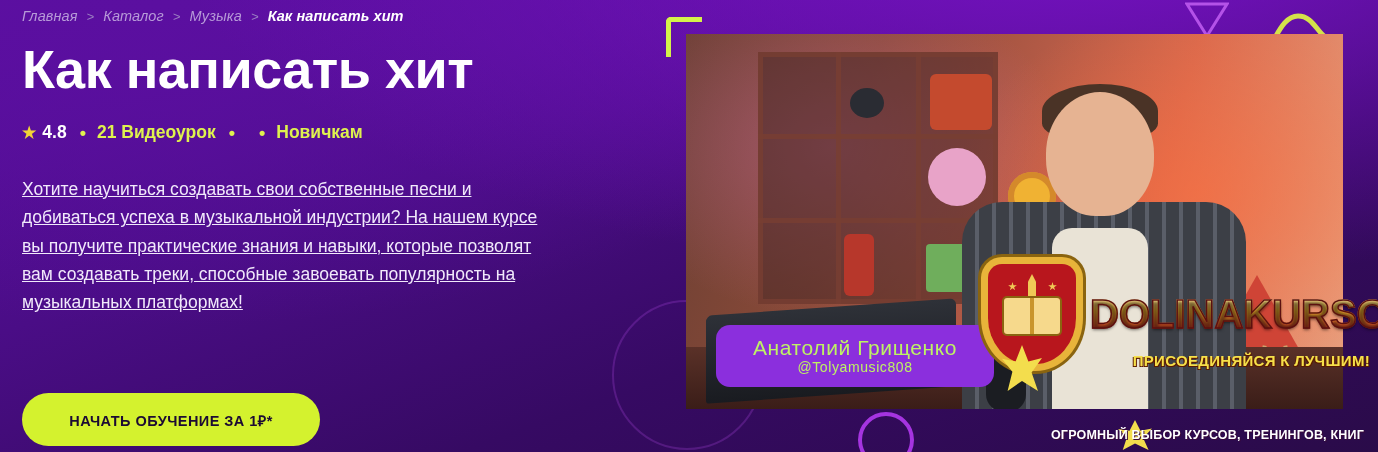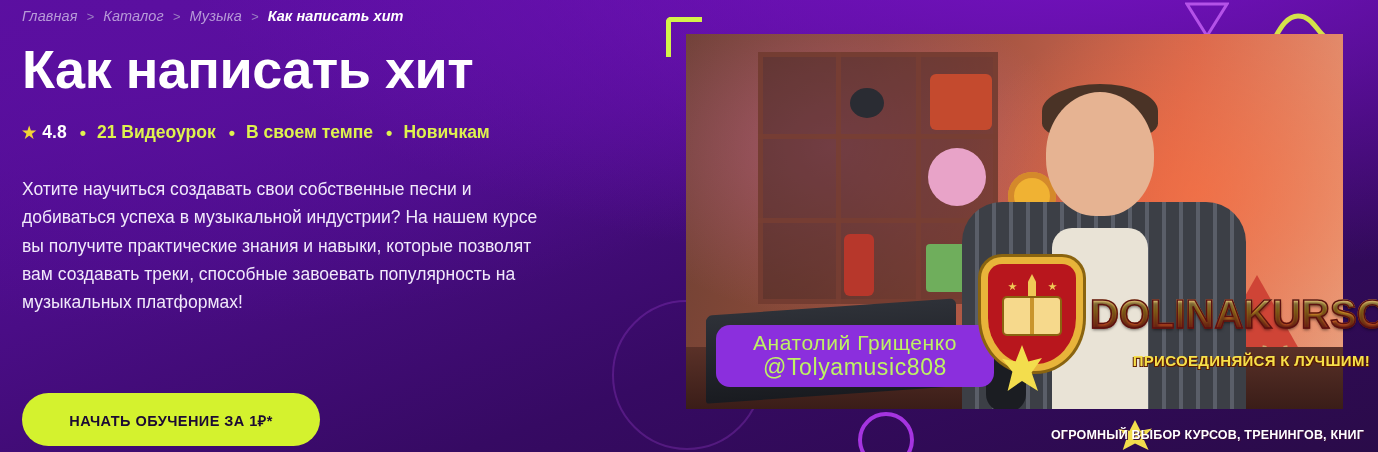--- a/index.html
+++ b/index.html
@@ -55,21 +55,21 @@
     display:flex; align-items:center; margin-top:26px;
     font-size:17.5px; font-weight:700; color:#dff24e;
   }
   .meta .rating { display:flex; align-items:center; gap:6px; color:#ffffff; }
   .star { color:#f2d338; font-size:16px; line-height:1; }
   .dot { color:#dff24e; font-size:18px; margin:0 11px 0 13px; line-height:1; }
   .meta-item { color:#dff24e; white-space:nowrap; }
 
   .desc {
     margin-top:32px; width:520px;
-    font-size:17.5px; line-height:1.62; color:#f1e9fb; font-weight:400;
+    font-size:17.5px; line-height:1.62; color:#f1e9fb; font-weight:400;text-decoration:underline;
   }
 
   .cta {
     position:absolute; left:0; top:393px;
     width:298px; height:53px; border:none; border-radius:27px;
     background:#d4f22e; color:#1c0b33;
     font-family:"Liberation Sans", sans-serif;
     font-size:14.5px; font-weight:700; letter-spacing:.45px;
     cursor:pointer;
   }
@@ -138,21 +138,21 @@
   .mic-top { position:absolute; left:28px; top:226px; width:48px; height:30px;
              background:#2a2d33; border-radius:50%; }
 
   .nametag {
     position:absolute; left:716px; top:325px; width:278px; height:62px;
     background:#8b2fdd; border-radius:14px;
     display:flex; flex-direction:column; justify-content:center; align-items:center;
     color:#bef264; letter-spacing:.6px;
   }
   .nametag .nm { font-size:21px; font-weight:400; line-height:1.12; white-space:nowrap; }
-  .nametag .nh { font-size:23px; font-weight:400; line-height:1.12; white-space:nowrap; }
+  .nametag .nh { font-size:14px; font-weight:400; line-height:1.12; white-space:nowrap; }
 
   
   .wm-dolina {
     position:absolute; left:980px; top:258px; display:flex; align-items:center; gap:6px;
   }
   .emblem { position:relative; width:104px; height:112px; }
   .emblem-shield {
     position:absolute; inset:6px 8px; background:#b8161d;
     border-radius:14px 14px 46% 46%;
     box-shadow:0 0 0 7px #e8b43a, 0 0 0 10px #8a6410;
@@ -232,21 +232,20 @@
     <h1 class="title">Как написать хит</h1>
 
     <div class="meta">
       <span class="rating">
         <span class="star">★</span>
         <span>4.8</span>
       </span>
       <span class="dot">•</span>
       <span class="meta-item">21 Видеоурок</span>
       <span class="dot">•</span>
-      <span class="meta-item">В своем темпе</span>
       <span class="dot">•</span>
       <span class="meta-item">Новичкам</span>
     </div>
 
     <p class="desc">Хотите научиться создавать свои собственные песни и добиваться успеха в музыкальной индустрии? На нашем курсе вы получите практические знания и навыки, которые позволят вам создавать треки, способные завоевать популярность на музыкальных платформах!</p>
 
     <button class="cta">НАЧАТЬ ОБУЧЕНИЕ ЗА 1₽*</button>
   </div>
 
   <div class="video-wrap">

